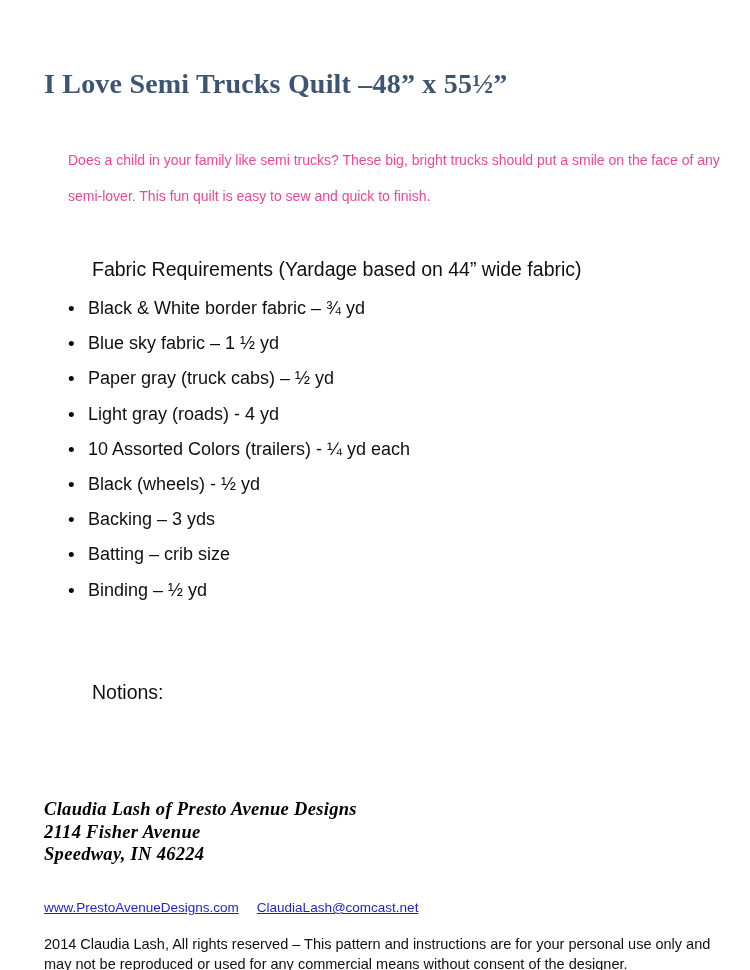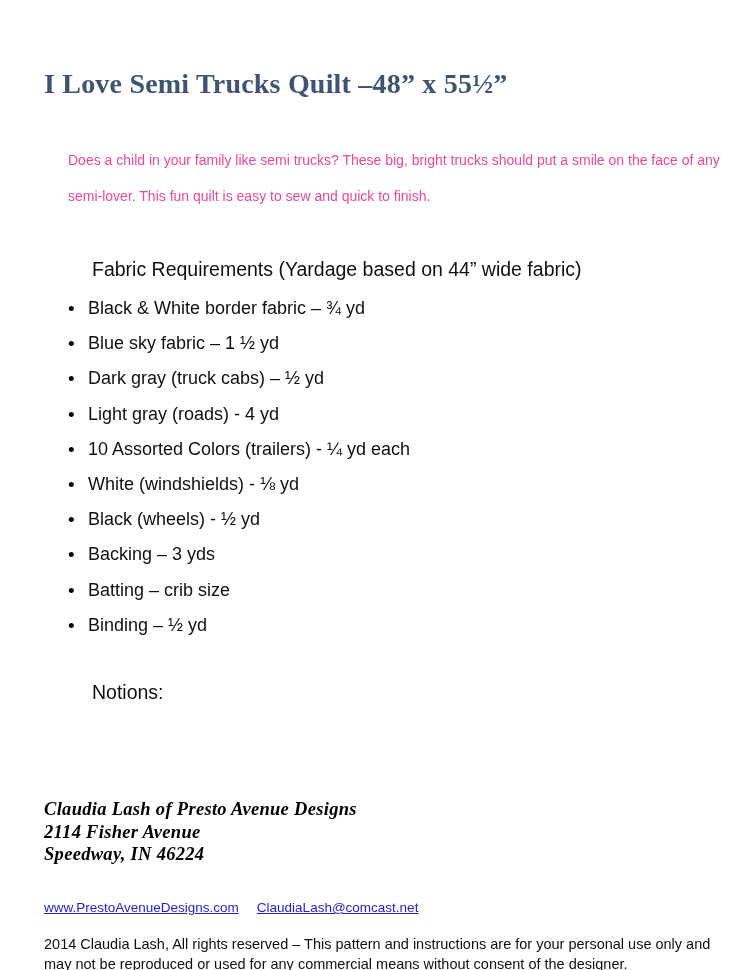--- a/index.html
+++ b/index.html
@@ -132,24 +132,23 @@
 
   <h1 class="doc-title">I Love Semi Trucks Quilt –48” x 55½”</h1>
 
   <p class="intro">Does a child in your family like semi trucks?  These big, bright trucks should put a smile on the face of any semi-lover.  This fun quilt is easy to sew and quick to finish.</p>
 
   <div class="section-heading" id="fabric-heading">Fabric Requirements (Yardage based on 44” wide fabric)</div>
 
   <ul class="bullet-list" id="fabric-list">
     <li class="bullet-item">Black &amp; White border fabric – ¾ yd</li>
     <li class="bullet-item">Blue sky fabric – 1 ½ yd</li>
-    <li class="bullet-item">Dark gray (truck cabs) – ½ yd</li>
+    <li class="bullet-item">Paper gray (truck cabs) – ½ yd</li>
     <li class="bullet-item">Light gray (roads) - 4 yd</li>
     <li class="bullet-item">10 Assorted Colors (trailers) - ¼ yd each</li>
-    <li class="bullet-item">White (windshields) - ⅛ yd</li>
     <li class="bullet-item">Black (wheels) - ½ yd</li>
     <li class="bullet-item">Backing – 3 yds</li>
     <li class="bullet-item">Batting – crib size</li>
     <li class="bullet-item">Binding –  ½ yd</li>
   </ul>
 
   <div class="section-heading" id="notions-heading">Notions:</div>
 
 
   <div class="signature">

